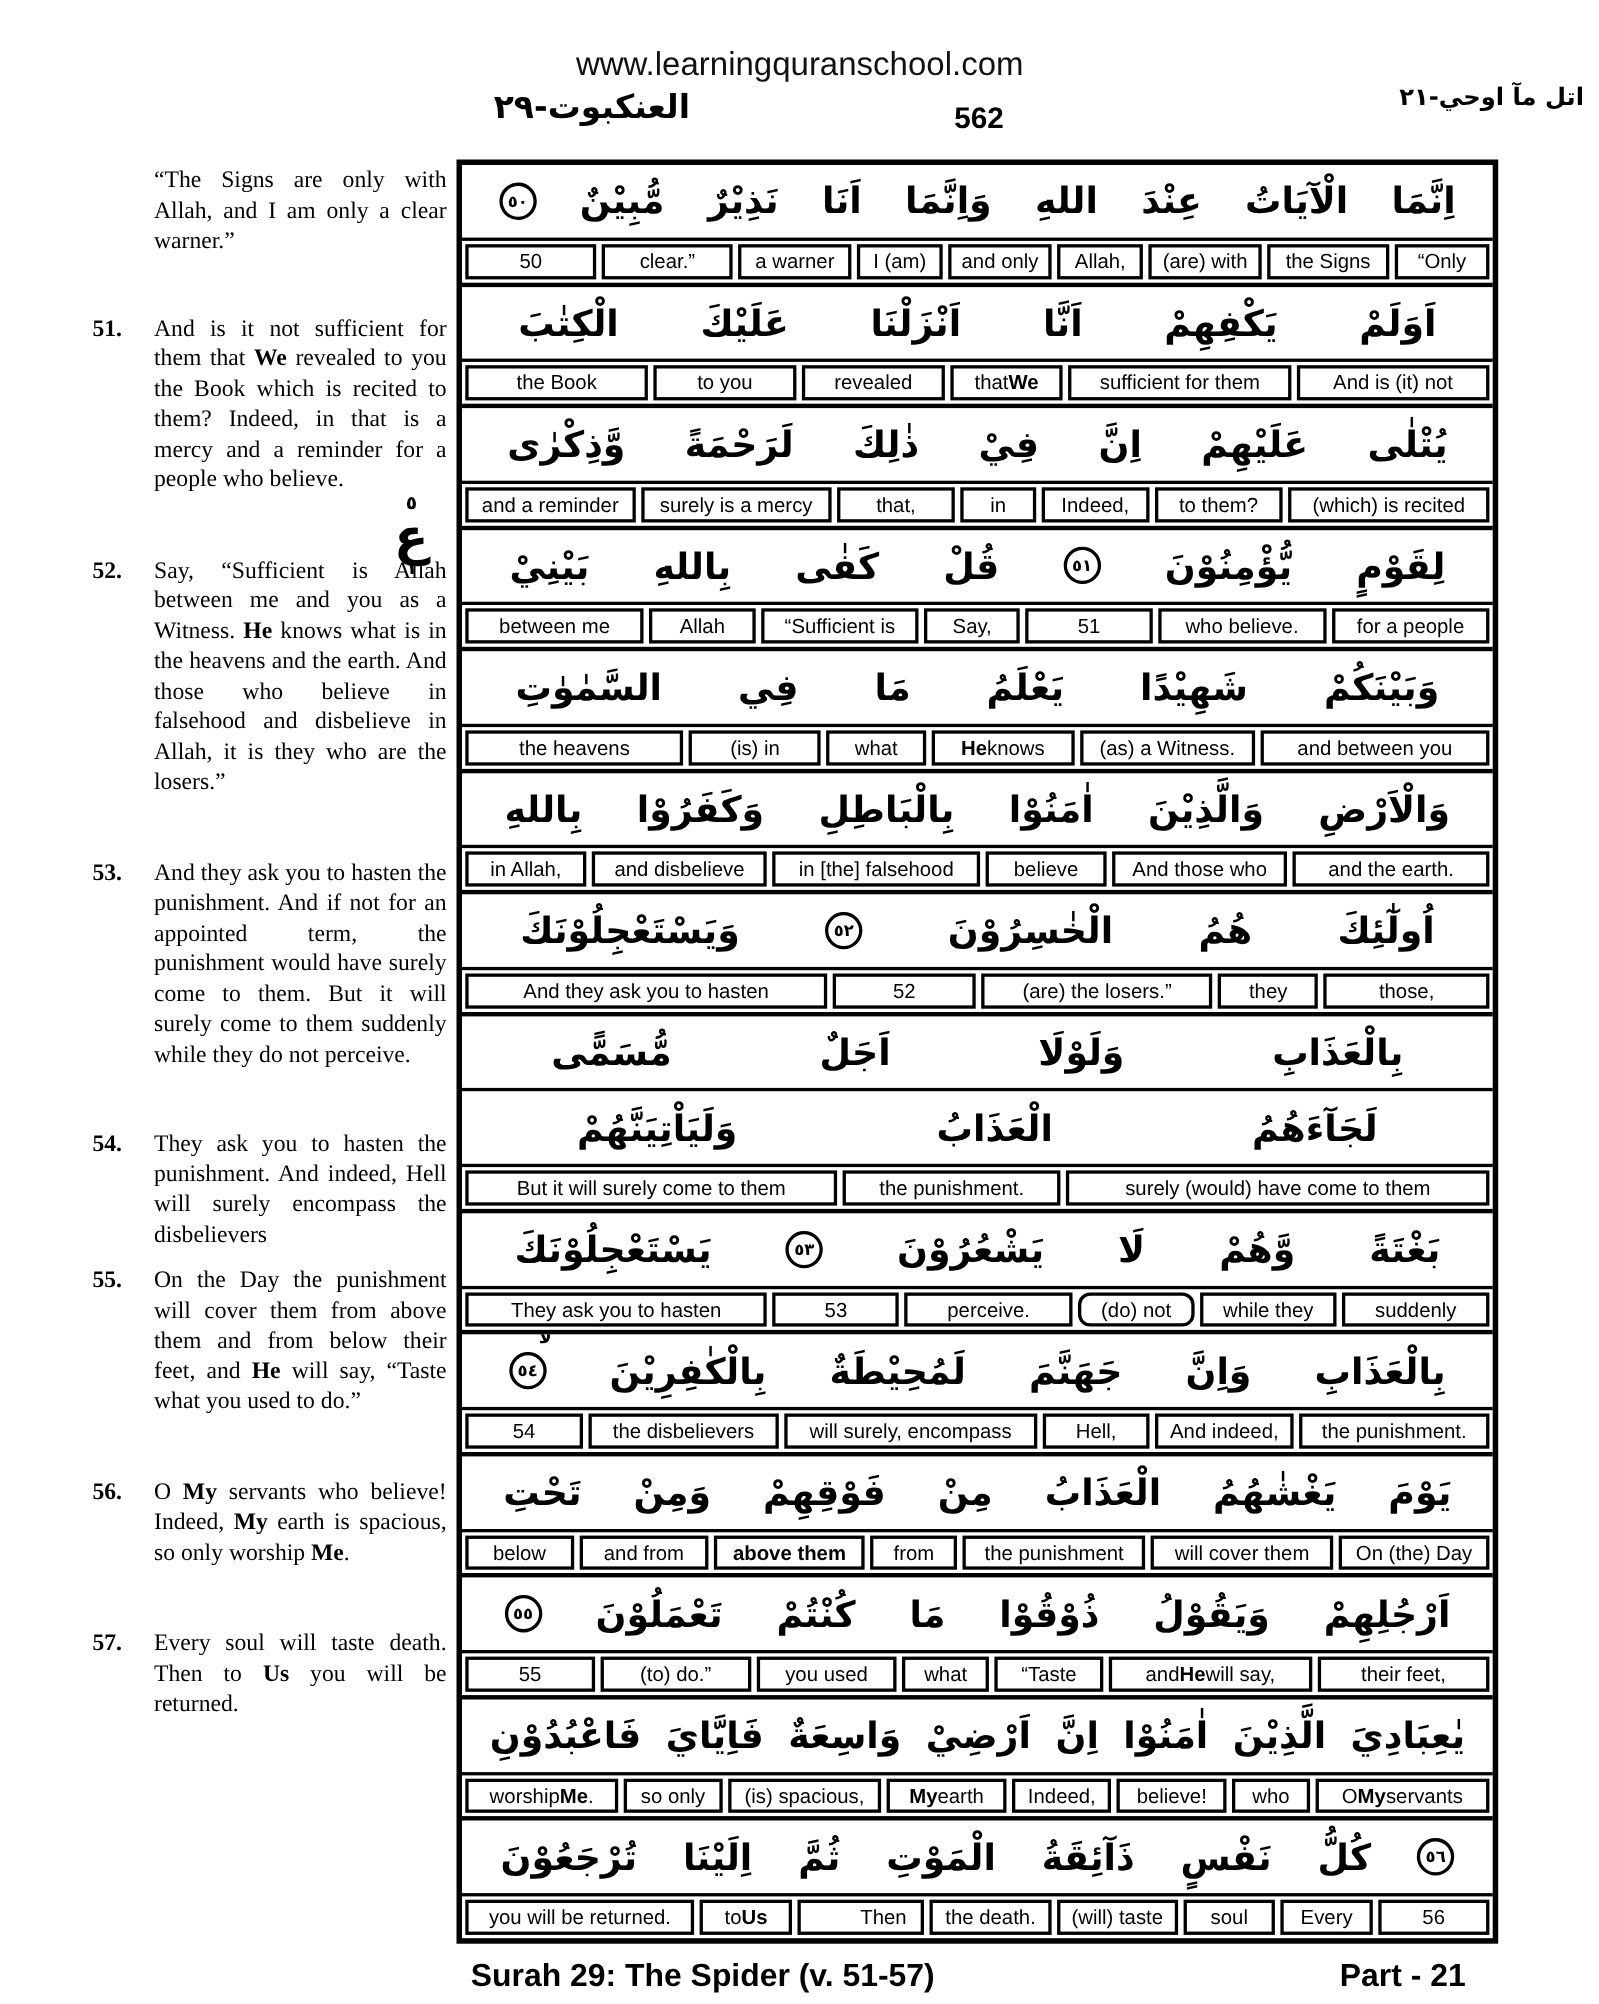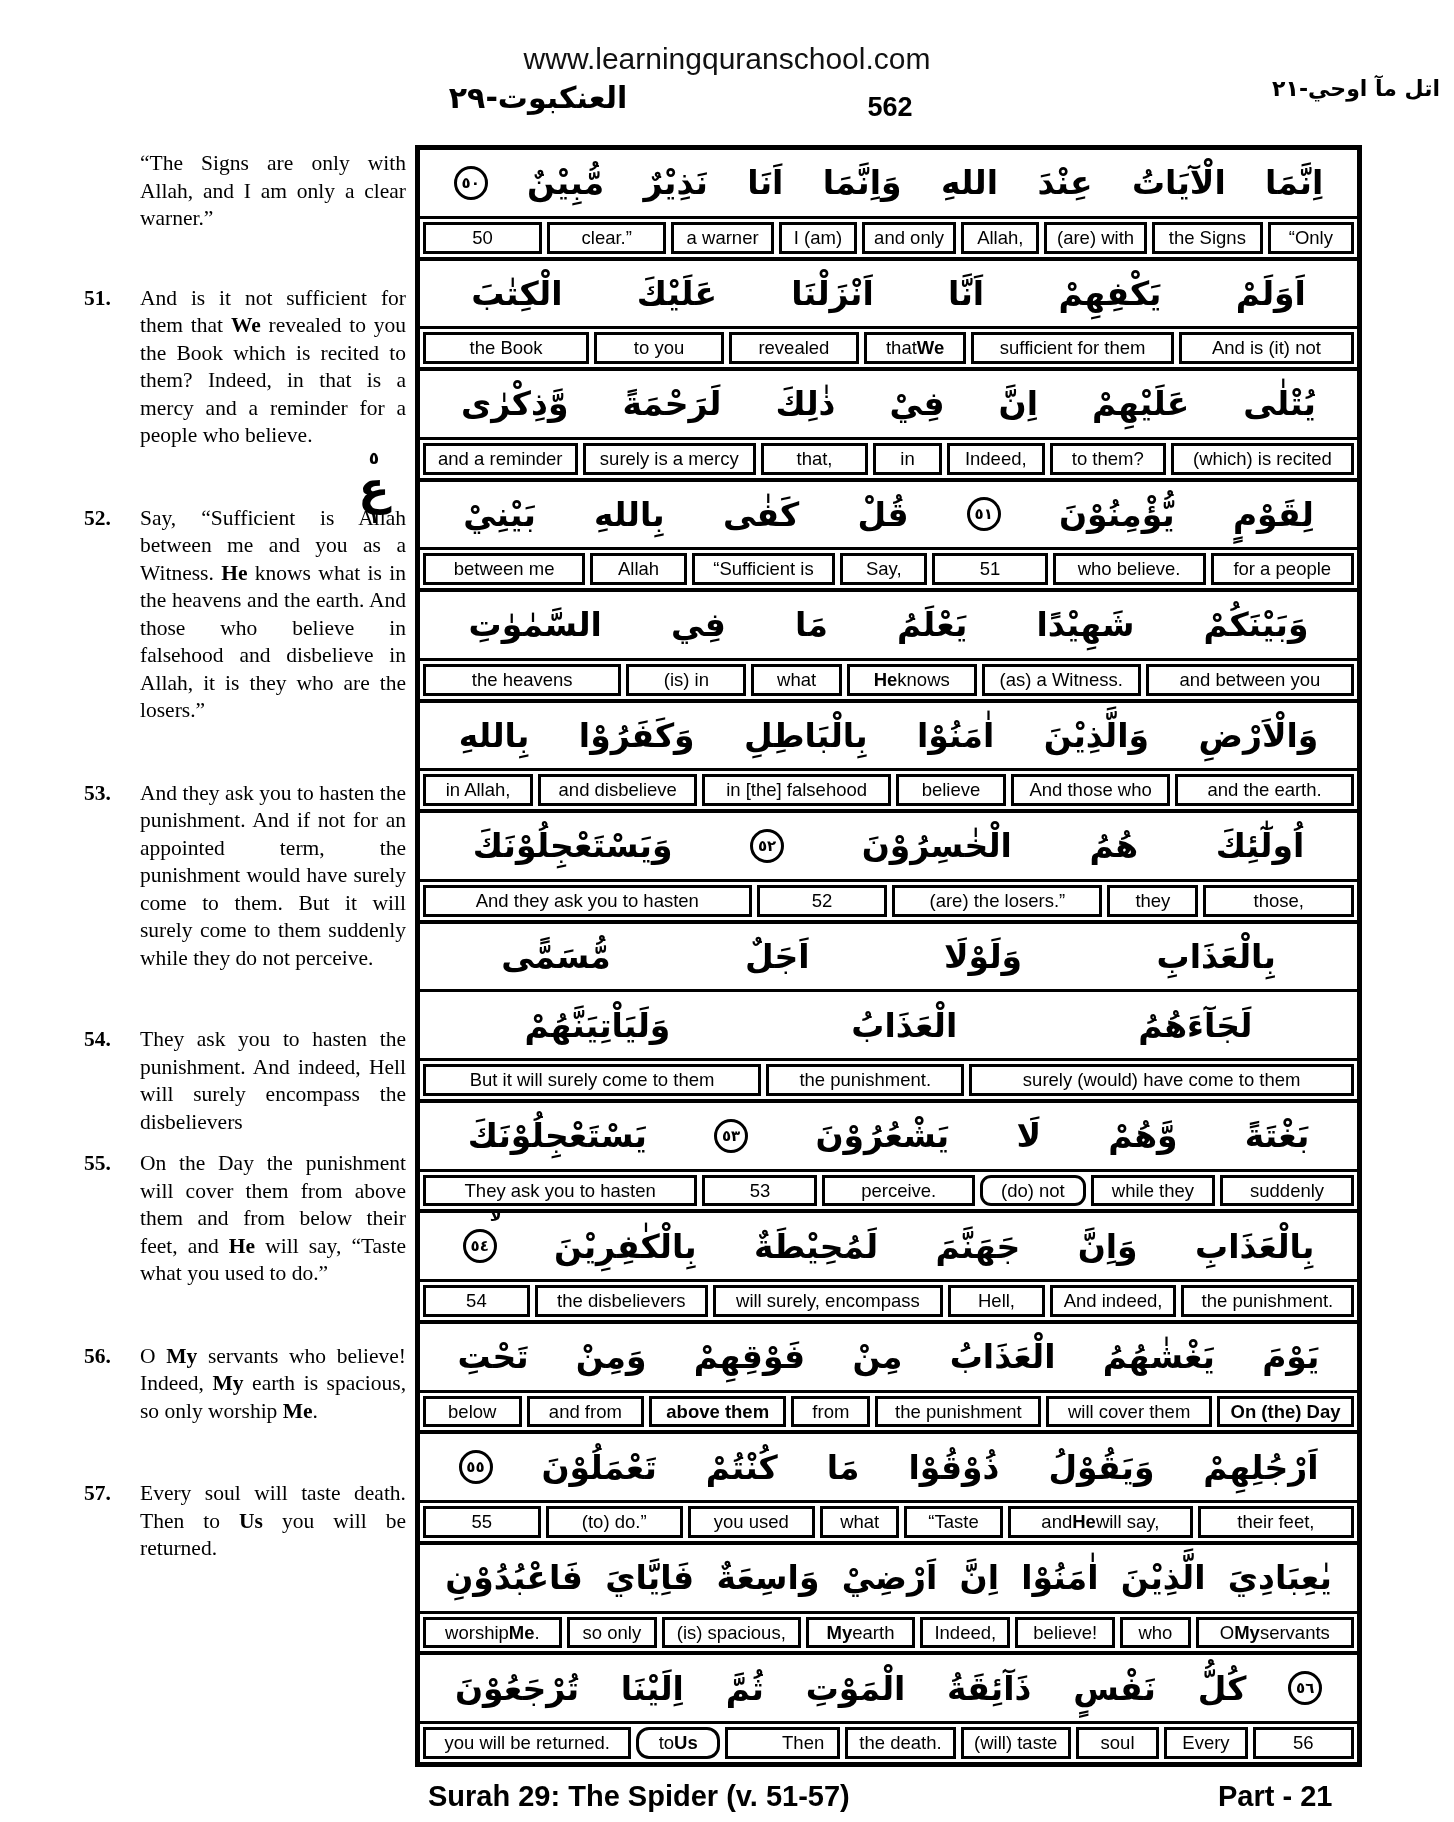--- a/index.html
+++ b/index.html
@@ -259,21 +259,21 @@
         <span class="aword">وَمِنْ</span>
         <span class="aword">تَحْتِ</span>
       </div>
       <div class="tr-row">
         <div class="tcell" style="flex-grow: 9; flex-basis: 0px;">below</div>
         <div class="tcell" style="flex-grow: 11; flex-basis: 0px;">and from</div>
         <div class="tcell" style="flex-grow: 13; flex-basis: 0px; font-weight: bold;">above them</div>
         <div class="tcell" style="flex-grow: 7; flex-basis: 0px;">from</div>
         <div class="tcell" style="flex-grow: 16; flex-basis: 0px;">the punishment</div>
         <div class="tcell" style="flex-grow: 16; flex-basis: 0px;">will cover them</div>
-        <div class="tcell" style="flex-grow: 13; flex-basis: 0px; font-weight: bold;">On (the) Day</div>
+        <div class="tcell" style="flex-grow: 13; flex-basis: 0px;">On (the) Day</div>
       </div>
       <div class="ar-row">
         <span class="aword">اَرْجُلِهِمْ</span>
         <span class="aword">وَيَقُوْلُ</span>
         <span class="aword">ذُوْقُوْا</span>
         <span class="aword">مَا</span>
         <span class="aword">كُنْتُمْ</span>
         <span class="aword">تَعْمَلُوْنَ</span>
         <span class="vcircle">٥٥</span>
       </div>
@@ -311,21 +311,21 @@
         <span class="aword">كُلُّ</span>
         <span class="aword">نَفْسٍ</span>
         <span class="aword">ذَآئِقَةُ</span>
         <span class="aword">الْمَوْتِ</span>
         <span class="aword">ثُمَّ</span>
         <span class="aword">اِلَيْنَا</span>
         <span class="aword">تُرْجَعُوْنَ</span>
       </div>
       <div class="tr-row">
         <div class="tcell" style="flex-grow: 22; flex-basis: 0px;">you will be returned.</div>
-        <div class="tcell" style="flex-grow: 8; flex-basis: 0px; border-radius: 13px;">to <b>Us</b></div>
+        <div class="tcell" style="flex-grow: 8; flex-basis: 0px;">to <b>Us</b></div>
         <div class="tcell" style="flex-grow: 7; flex-basis: 0px; padding-left: 44px;">Then</div>
         <div class="tcell" style="flex-grow: 11; flex-basis: 0px;">the death.</div>
         <div class="tcell" style="flex-grow: 11; flex-basis: 0px;">(will) taste</div>
         <div class="tcell" style="flex-grow: 8; flex-basis: 0px;">soul</div>
         <div class="tcell" style="flex-grow: 8; flex-basis: 0px;">Every</div>
         <div class="tcell" style="flex-grow: 10; flex-basis: 0px;">56</div>
       </div>
     </div>
 
   <div class="footer-left">Surah 29: The Spider (v. 51-57)</div>

